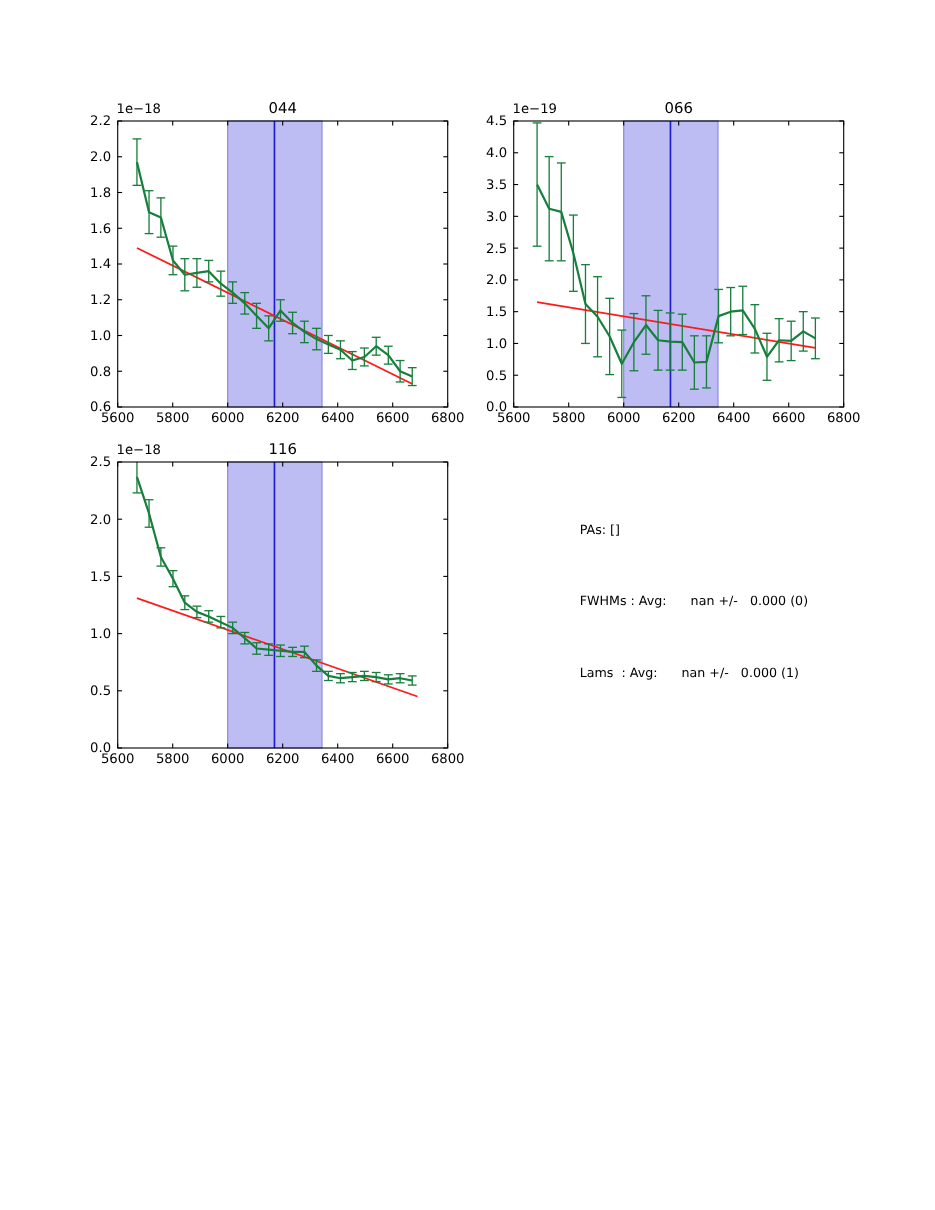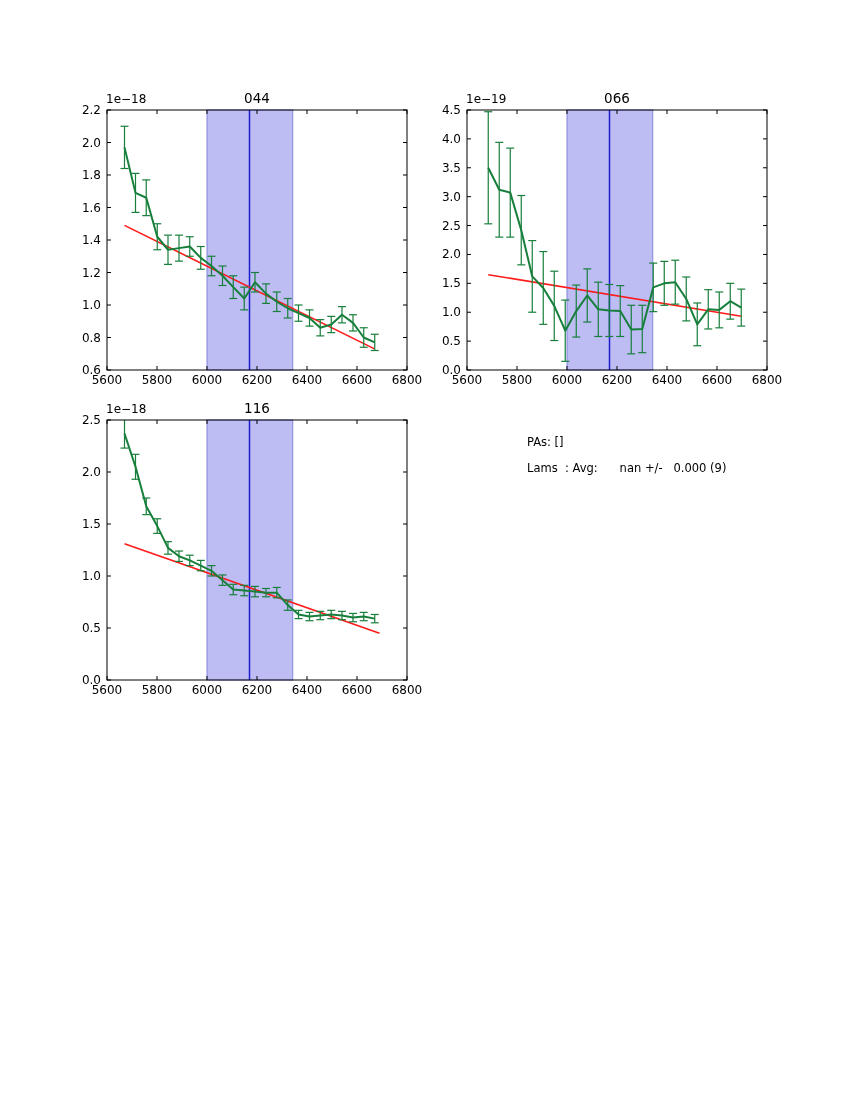--- a/index.html
+++ b/index.html
@@ -27,20 +27,21 @@
     position: absolute;
     left: 527px;
     top: 429px;
     color: #000000;
     font-size: 11.5px;
   }
   .stat-line {
     white-space: pre;
     height: 26px;
     line-height: 26px;
+    margin-top: 39px;
   }
 </style>
 </head>
 <body>
 
 <div id="page">
   <svg class="chart" id="chart-0" width="370" height="315">
       <g>
         <rect x="142.00" y="25" width="85.75" height="260" fill="#bdbdf4" stroke="#8484dc" stroke-width="1"></rect>
       </g>
@@ -464,15 +465,16 @@
         <text x="36" y="133">1.5</text>
         <text x="36" y="81">2.0</text>
         <text x="36" y="29">2.5</text>
       </g>
       <text x="192" y="18" text-anchor="middle" font-size="13.5px">116</text>
       <text x="41" y="18" font-size="12px">1e−18</text>
     </svg>
 
   <div class="stats">
     <div class="stat-line">PAs: []</div>
-    <div class="stat-line">Lams  : Avg:      nan +/-   0.000 (9)</div>
+    <div class="stat-line">FWHMs : Avg:      nan +/-   0.000 (0)</div>
+    <div class="stat-line">Lams  : Avg:      nan +/-   0.000 (1)</div>
   </div>
 </div>
 
 </body></html>

